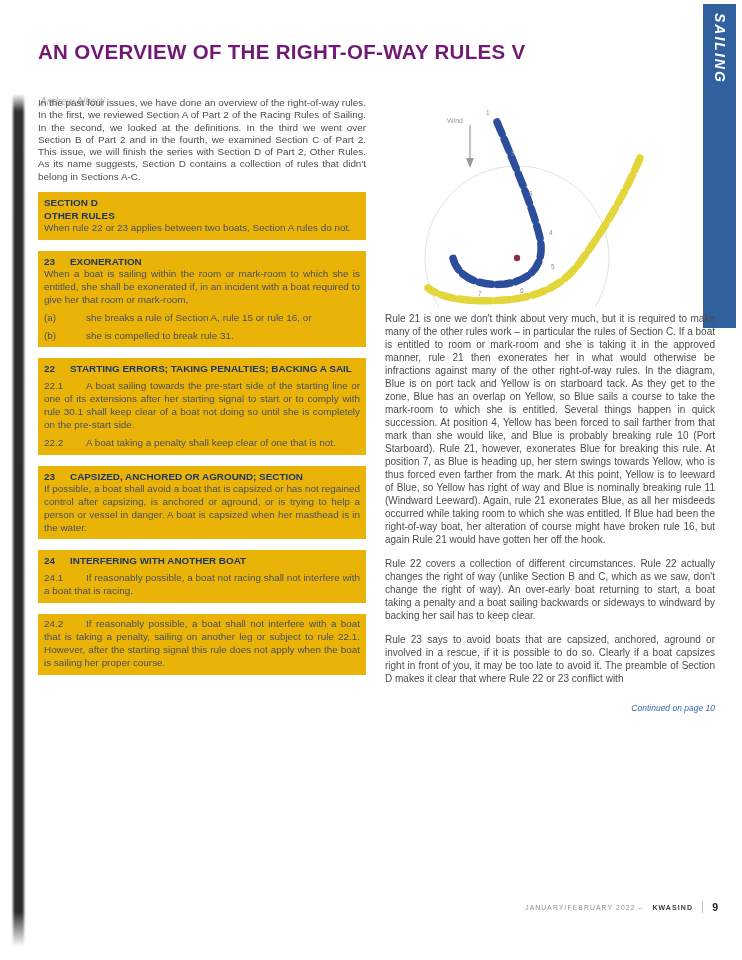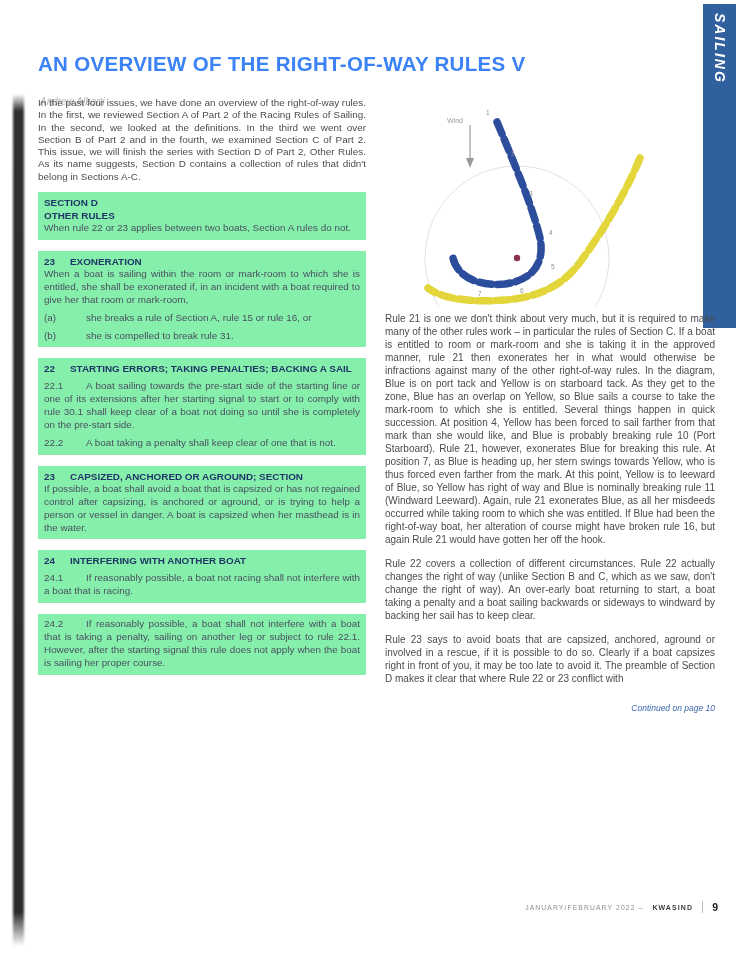--- a/index.html
+++ b/index.html
@@ -15,35 +15,35 @@
   }
   .side-tab{
     position:absolute;left:703px;top:4px;width:33px;height:324px;
     background:#30609e;display:flex;justify-content:center;
   }
   .side-tab span{
     writing-mode:vertical-rl;color:#fff;font-weight:bold;font-style:italic;
     font-size:14px;letter-spacing:2px;padding-top:9px;
   }
   h1.title{
-    position:absolute;left:38px;top:52px;margin:0;width:600px;
-    font-size:20.5px;font-weight:bold;color:#3b82f6;letter-spacing:.3px;
+    position:absolute;left:38px;top:40px;margin:0;width:600px;
+    font-size:20.5px;font-weight:bold;color:#701a75;letter-spacing:.3px;
   }
   .byline{
     position:absolute;left:40px;top:64px;font-size:10px;font-style:italic;color:#b5b5b5;margin-top:32px;
   }
   .col{position:absolute;top:97px;}
   .col.left{left:38px;width:328px;}
   .col.right{left:385px;top:95px;width:330px;}
   p{margin:0;}
   .intro{
     font-size:9.9px;line-height:1.24;text-align:justify;color:#4c4c4c;margin-bottom:9px;
   }
   .rule-block{
-    background:#86efac;padding:4px 6px 5px 6px;margin-bottom:11px;
+    background:#eab308;padding:4px 6px 5px 6px;margin-bottom:11px;
     font-size:9.9px;line-height:1.3;text-align:justify;color:#49505e;
   }
   .rule-head{font-weight:bold;color:#1f3766;font-size:9.9px;line-height:1.32;text-align:left;}
   .rnum{display:inline-block;min-width:18px;margin-right:8px;}
   .rule-item{margin-top:5px;text-align:justify;}
   .lbl{display:inline-block;min-width:42px;}
   .diagram{position:relative;width:330px;height:212px;margin-bottom:5px;}
   .zone{fill:none;stroke:#dadada;stroke-width:1;opacity:.8;}
   .track{fill:none;stroke-width:7.5;stroke-dasharray:13 5.5;stroke-linecap:round;}
   .windline{stroke:#9a9a9a;stroke-width:1.2;}

